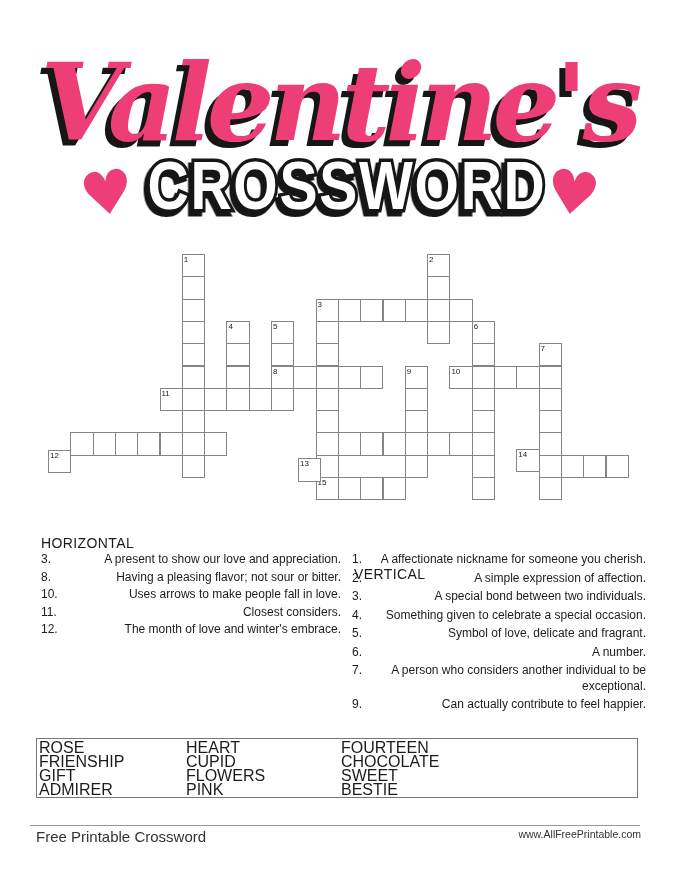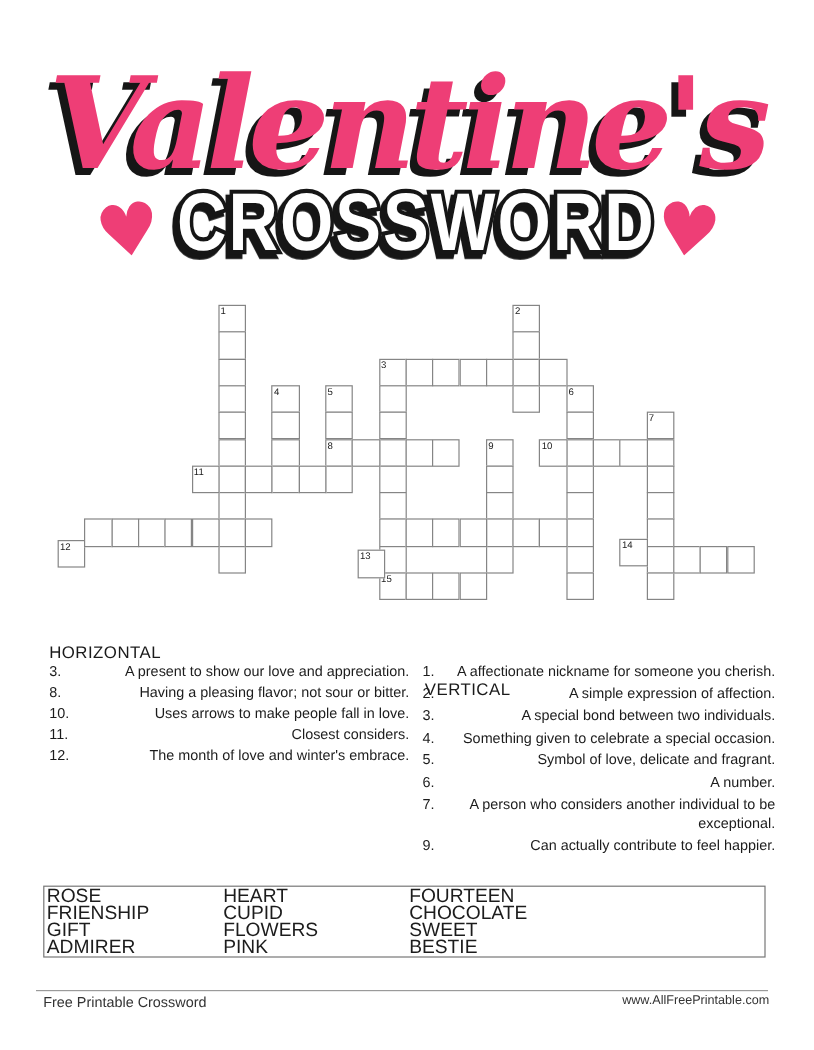--- a/index.html
+++ b/index.html
@@ -55,21 +55,21 @@
   
   .word-bank{
     position:absolute;left:36px;top:738px;width:602px;height:60px;
     box-sizing:border-box;border:1px solid #777777;background:#ffffff;
     display:grid;grid-template-columns:147px 155px 147px 1fr;
     padding:2px 0 0 2px;
   }
   .wb-word{font-size:16px;line-height:13.9px;color:#1c1c1c;}
   
   .footer-rule{position:absolute;left:30px;top:825px;width:610px;border-top:1px solid #9a9a9a;}
-  .footer-left{position:absolute;left:36px;top:828px;font-size:12px;color:#333333;}
+  .footer-left{position:absolute;left:36px;top:828px;font-size:15px;color:#333333;}
   .footer-right{position:absolute;right:37px;top:828px;font-size:10.5px;color:#333333;}
 </style>
 </head>
 <body>
 
 <div>
   <div class="script-title">Valentine's</div>
   <div class="block-title">CROSSWORD</div>
   <span class="heart heart-left">♥</span>
   <span class="heart heart-right">♥</span>

